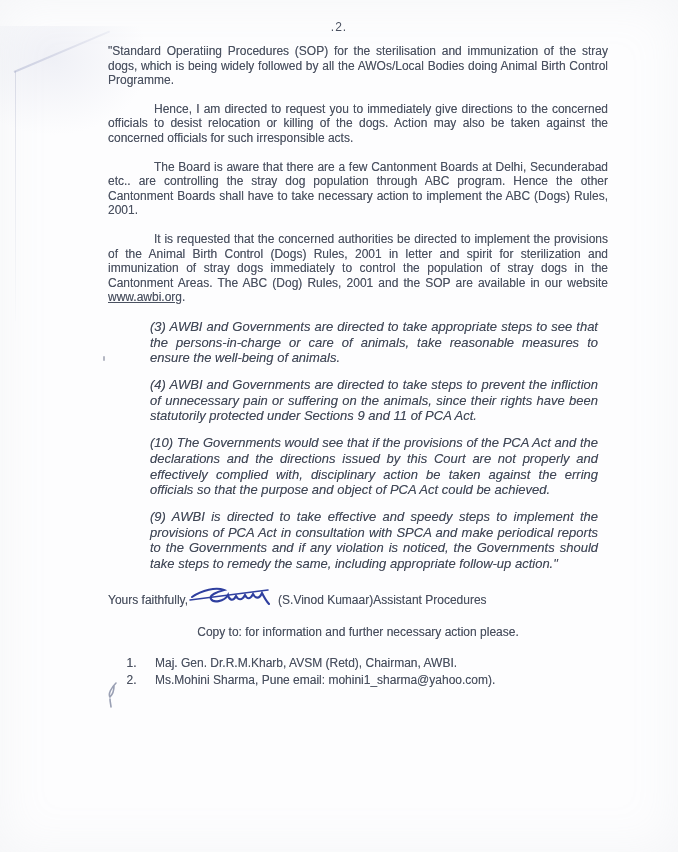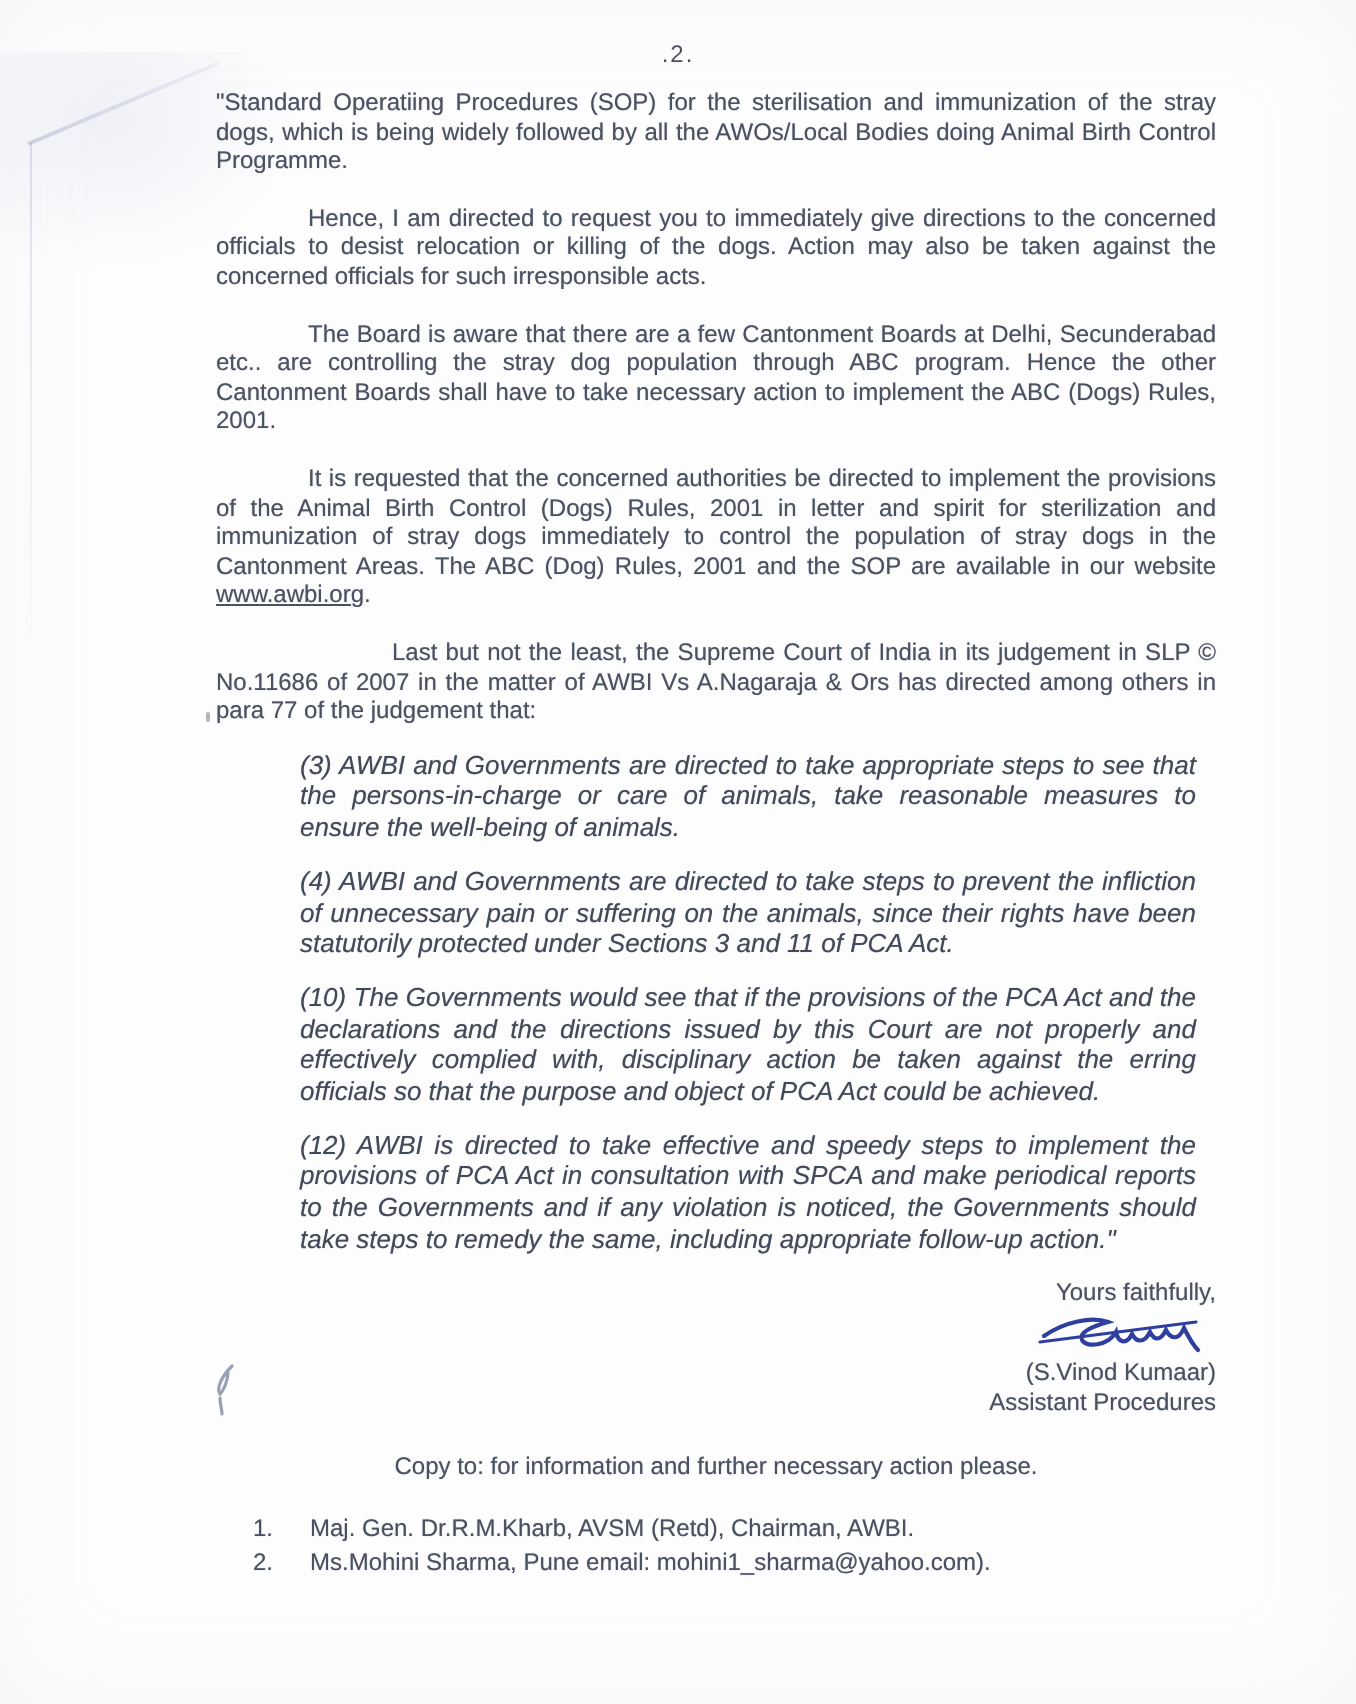--- a/index.html
+++ b/index.html
@@ -38,21 +38,21 @@
     margin: 0 10px 11px 42px;
     font-style: italic;
     font-size: 13px;
     line-height: 15.7px;
     color: #424958;
     text-align: justify;
   }
   p.final-para { margin: 4px 0 8px 10px; }
   .closing {
     display: flex;
-    flex-direction: column;
+    flex-direction: row;
     align-items: flex-end;
     text-align: right;
     margin-top: 4px;
     line-height: 15px;
   }
   .closing .sig-svg { margin: 1px 6px 0 0; }
   .copy-block { margin-top: 17px; text-align: center; }
   .copy-list { margin-top: 16px; }
   .copy-row { display: flex; line-height: 16.5px; }
   .copy-row .num { width: 47px; flex: 0 0 47px; }
@@ -97,29 +97,28 @@
   <div class="content">
 
     <p class="body-para">"Standard Operatiing Procedures (SOP) for the sterilisation and immunization of the stray dogs, which is being widely followed by all the AWOs/Local Bodies doing Animal Birth Control Programme.</p>
 
     <p class="body-para tab-indent">Hence, I am directed to request you to immediately give directions to the concerned officials to desist relocation or killing of the dogs. Action may also be taken against the concerned officials for such irresponsible acts.</p>
 
     <p class="body-para tab-indent">The Board is aware that there are a few Cantonment Boards at Delhi, Secunderabad etc.. are controlling the stray dog population through ABC program. Hence the other Cantonment Boards shall have to take necessary action to implement the ABC (Dogs) Rules, 2001.</p>
 
     <p class="body-para tab-indent"><span>It is requested that the concerned authorities be directed to implement the provisions of the Animal Birth Control (Dogs) Rules, 2001 in letter and spirit for sterilization and immunization of stray dogs immediately to control the population of stray dogs in the Cantonment Areas. The ABC (Dog) Rules, 2001 and the SOP are available in our website </span><span class="weblink">www.awbi.org</span><span>.</span></p>
 
-    <p class="body-para deep-indent" style="margin-bottom:12px">Last but not the least, the Supreme Court of India in its judgement in SLP © No.11686 of 2007 in the matter of AWBI Vs A.Nagaraja &amp; Ors has directed among others in para 77 of the judgement that:</p>
 
     <p class="quote-block">(3) AWBI and Governments are directed to take appropriate steps to see that the persons-in-charge or care of animals, take reasonable measures to ensure the well-being of animals.</p>
 
-    <p class="quote-block">(4) AWBI and Governments are directed to take steps to prevent the infliction of unnecessary pain or suffering on the animals, since their rights have been statutorily protected under Sections 3 and 11 of PCA Act.</p>
+    <p class="quote-block">(4) AWBI and Governments are directed to take steps to prevent the infliction of unnecessary pain or suffering on the animals, since their rights have been statutorily protected under Sections 9 and 11 of PCA Act.</p>
 
     <p class="quote-block">(10) The Governments would see that if the provisions of the PCA Act and the declarations and the directions issued by this Court are not properly and effectively complied with, disciplinary action be taken against the erring officials so that the purpose and object of PCA Act could be achieved.</p>
 
-    <p class="quote-block">(12) AWBI is directed to take effective and speedy steps to implement the provisions of PCA Act in consultation with SPCA and make periodical reports to the Governments and if any violation is noticed, the Governments should take steps to remedy the same, including appropriate follow-up action."</p>
+    <p class="quote-block">(9) AWBI is directed to take effective and speedy steps to implement the provisions of PCA Act in consultation with SPCA and make periodical reports to the Governments and if any violation is noticed, the Governments should take steps to remedy the same, including appropriate follow-up action."</p>
 
 
     <div class="closing">
       <span>Yours faithfully,</span>
       <svg class="sig-svg" width="84" height="24" viewBox="0 0 84 24">
         <path d="M4 13 C14 6, 28 3, 36 6 C29 8, 21 11, 23 15 C25 19, 36 18, 40 11 C41 16, 45 18, 48 12 C50 16, 54 17, 57 11 C59 15, 62 16, 65 10 C67 14, 71 16, 74 9 C76 13, 78 17, 81 20" stroke="#2f3f9f" stroke-width="2.1" fill="none" stroke-linecap="round"></path>
         <path d="M2 16 L80 6" stroke="#2f3f9f" stroke-width="1.6" fill="none" stroke-linecap="round"></path>
       </svg>
       <span>(S.Vinod Kumaar)</span>
       <span>Assistant Procedures</span>

